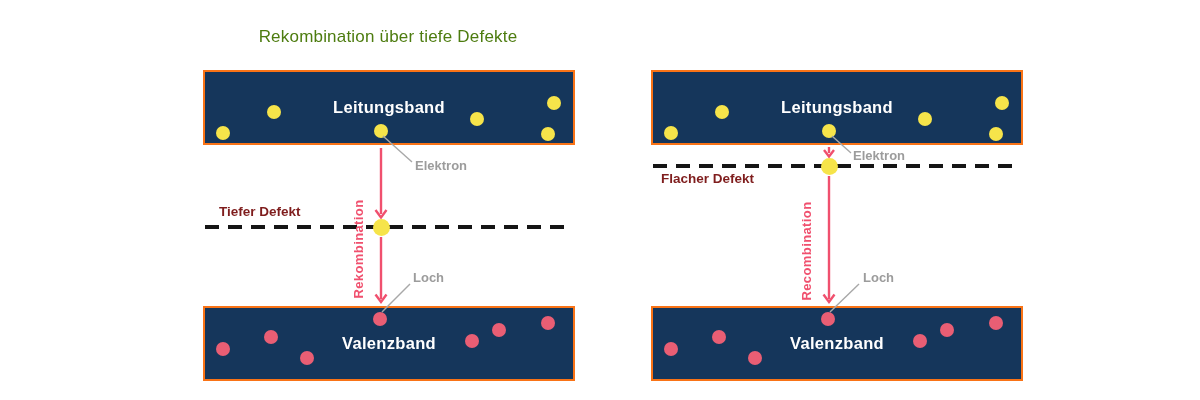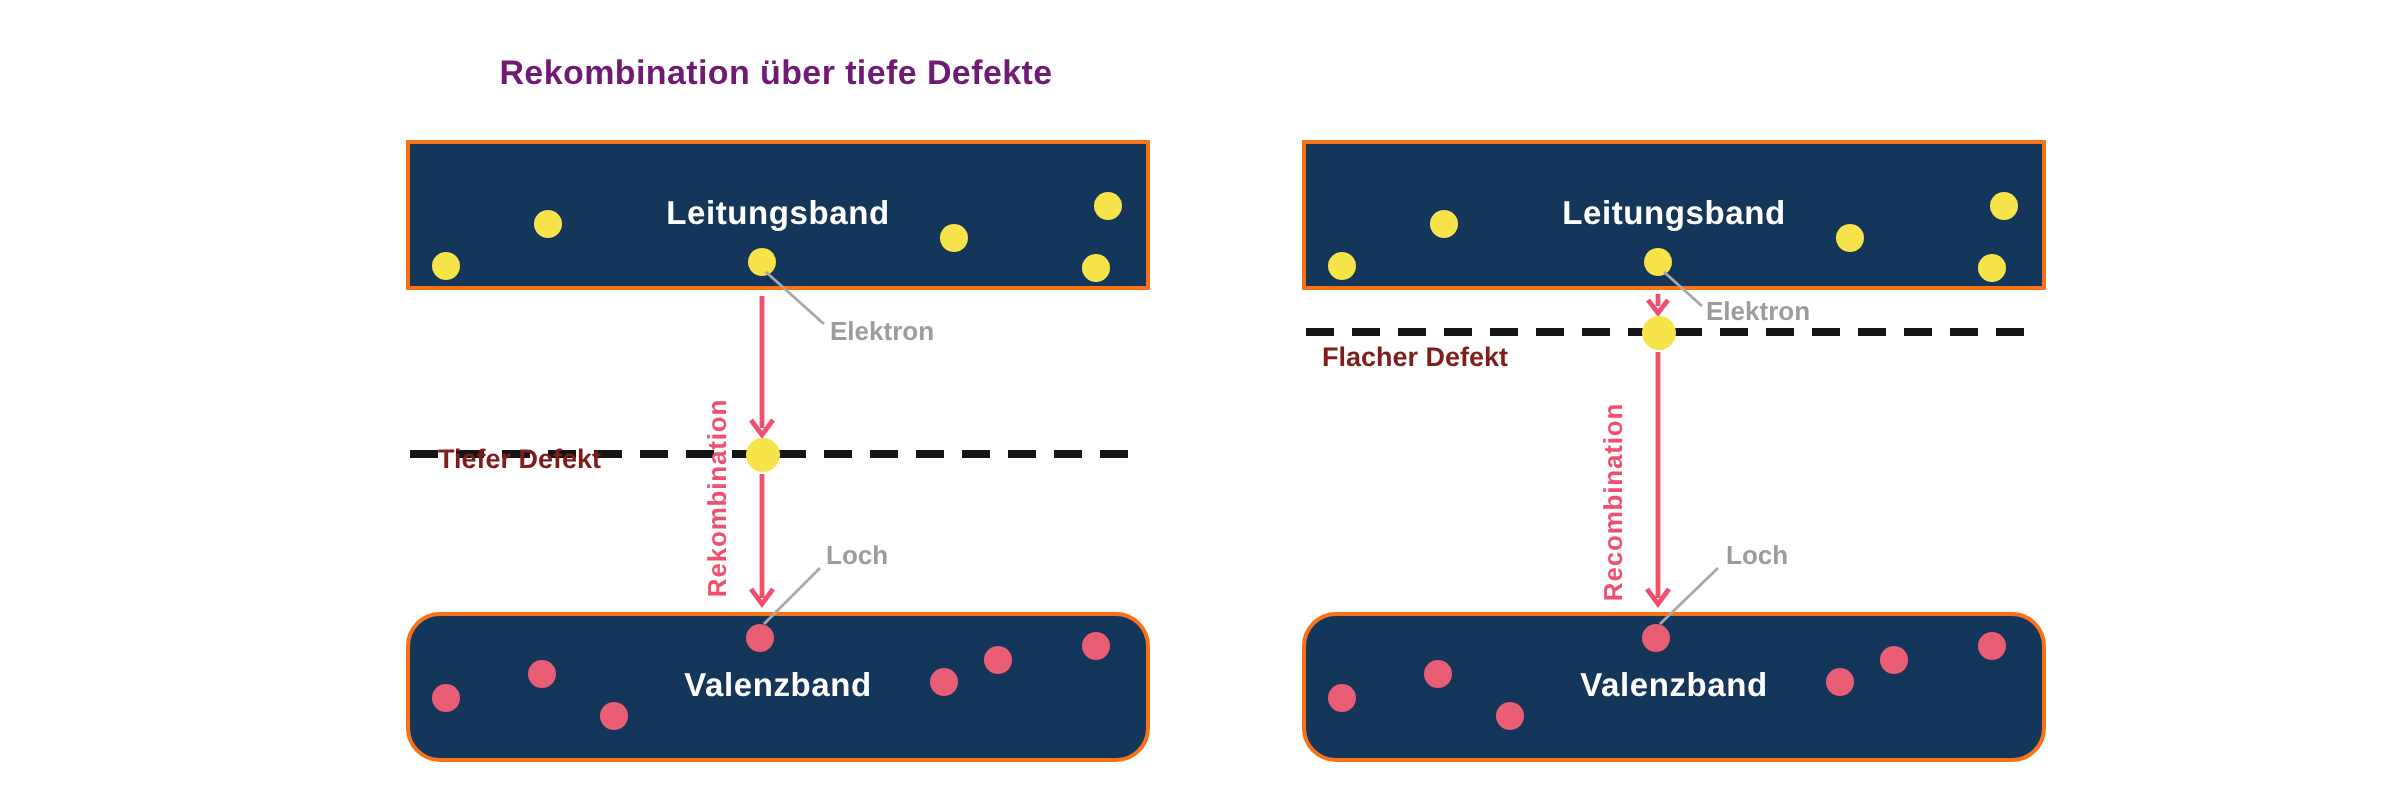--- a/index.html
+++ b/index.html
@@ -24,38 +24,38 @@
   .panel.left  { left: 203px; }
   .panel.right { left: 651px; }
 
   .panel-title {
     position: absolute;
     top: 27px;
     left: -30px;
     width: 430px;
     text-align: center;
     font-size: 17px;
-    font-weight: bold;
-    color: #701a75;
+    font-weight: normal;
+    color: #4d7c0f;
     letter-spacing: 0.2px;
   }
 
   .band {
     position: absolute;
     left: 0;
     width: 368px;
     height: 71px;
     background: #15365b;
     border: 2px solid #f97316;
     display: flex;
     align-items: center;
     justify-content: center;
   }
   .band.conduction { top: 70px; }
-  .band.valence    { top: 306px; border-radius: 17px; }
+  .band.valence    { top: 306px; }
   .band-label {
     color: #ffffff;
     font-size: 16.5px;
     font-weight: bold;
     letter-spacing: 0.3px;
   }
 
   .dot {
     position: absolute;
     width: 14px;
@@ -143,21 +143,21 @@
       <line x1="178" y1="148" x2="178" y2="214" stroke="#f0506e" stroke-width="2.4"></line>
       <polyline points="172.5,210 178,217.5 183.5,210" fill="none" stroke="#f0506e" stroke-width="2.4"></polyline>
       <line x1="178" y1="237" x2="178" y2="299" stroke="#f0506e" stroke-width="2.4"></line>
       <polyline points="172.5,294.5 178,302 183.5,294.5" fill="none" stroke="#f0506e" stroke-width="2.4"></polyline>
       <line x1="180" y1="136" x2="209" y2="162" stroke="#a8a8a8" stroke-width="1.4"></line>
       <line x1="179" y1="312" x2="207" y2="284" stroke="#a8a8a8" stroke-width="1.4"></line>
     </svg>
 
     <div class="dot defect-electron" style="left:169.5px; top:218.5px;"></div>
 
-    <div class="defect-label" style="left:16px; top:204px;margin-top:18px;">Tiefer Defekt</div>
+    <div class="defect-label" style="left:16px; top:204px;">Tiefer Defekt</div>
     <div class="annotation" style="left:212px; top:158px;">Elektron</div>
     <div class="annotation" style="left:210px; top:270px;">Loch</div>
     <div class="recomb-label" style="left:101px; top:241px;">Rekombination</div>
   </div>
 
   <div class="panel right">
 
     <div class="band conduction">
       <span class="band-label">Leitungsband</span>
     </div>

